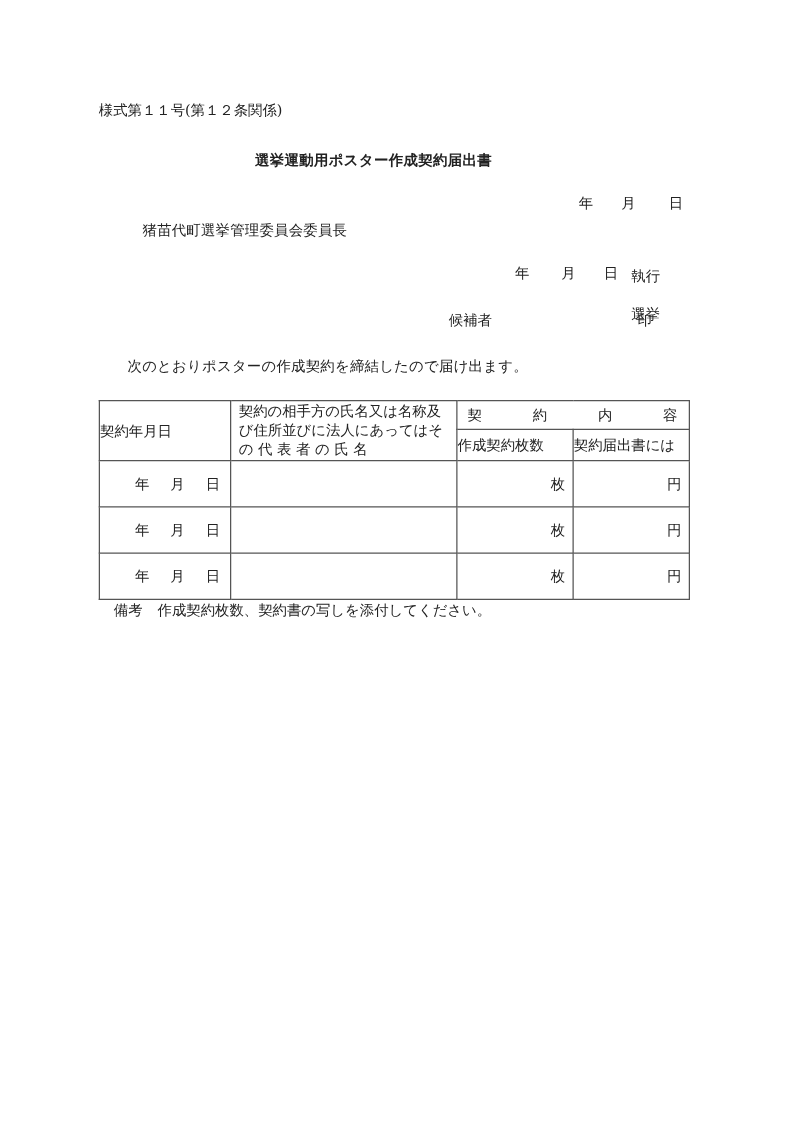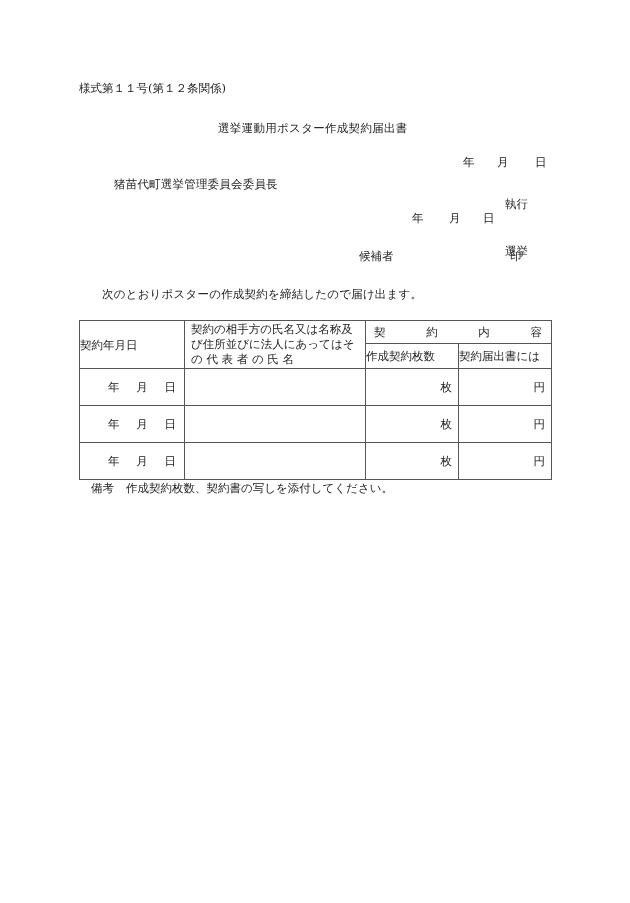--- a/index.html
+++ b/index.html
@@ -7,29 +7,29 @@
     width: 630px; height: 903px;
     background: #ffffff;
     position: relative;
     overflow: hidden;
     font-family: "DejaVu Serif", "Liberation Serif", serif;
     color: #222222;
     font-size: 11.5px;
   }
   .abs { position: absolute; white-space: nowrap; line-height: 14px; text-align: center; }
   .form-number { left: 79px; top: 81px; }
-  .doc-title { left: 218px; top: 121px; letter-spacing: 0.3px; }
+  .doc-title { left: 204px; top: 121px; letter-spacing: 0.3px; font-weight: bold; }
   .date-top .y { left: 463px; top: 155px; }
   .date-top .m { left: 497px; top: 155px; }
   .date-top .d { left: 535px; top: 155px; }
   .addressee { left: 90px; top: 177px; letter-spacing: 0.2px; margin-left: 24px; }
   .elec-date .y { left: 412px; top: 211px; }
   .elec-date .m { left: 449px; top: 211px; }
   .elec-date .d { left: 483px; top: 211px; }
-  .elec-exec { left: 505px; top: 197px; }
+  .elec-exec { left: 505px; top: 214px; }
   .elec-name { left: 505px; top: 244px; }
   .cand-label { left: 359px; top: 249px; }
   .seal { left: 510px; top: 249px; }
   .intro { left: 102px; top: 287px; letter-spacing: 0.2px; font-family: Liberation Serif, serif; }
   .remark { left: 91px; top: 481px; }
   .remark .gap { display: inline-block; width: 12px; }
 
   table.contracts {
     position: absolute;
     left: 79px; top: 320px;

